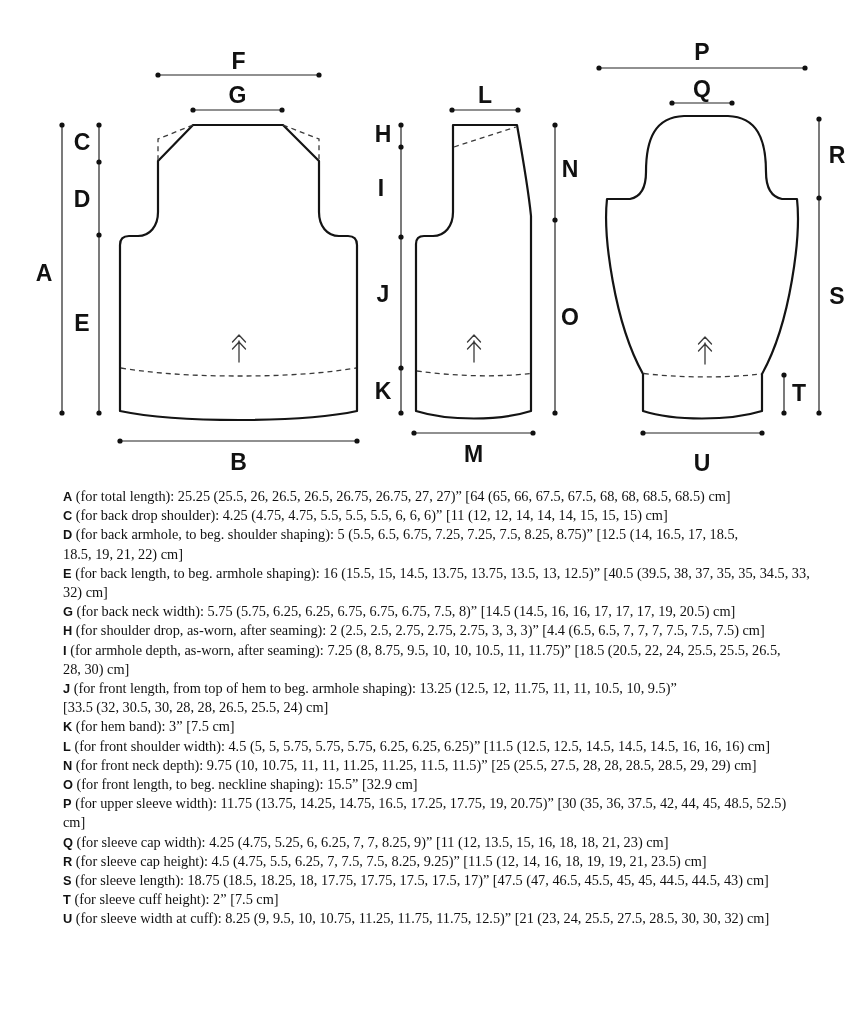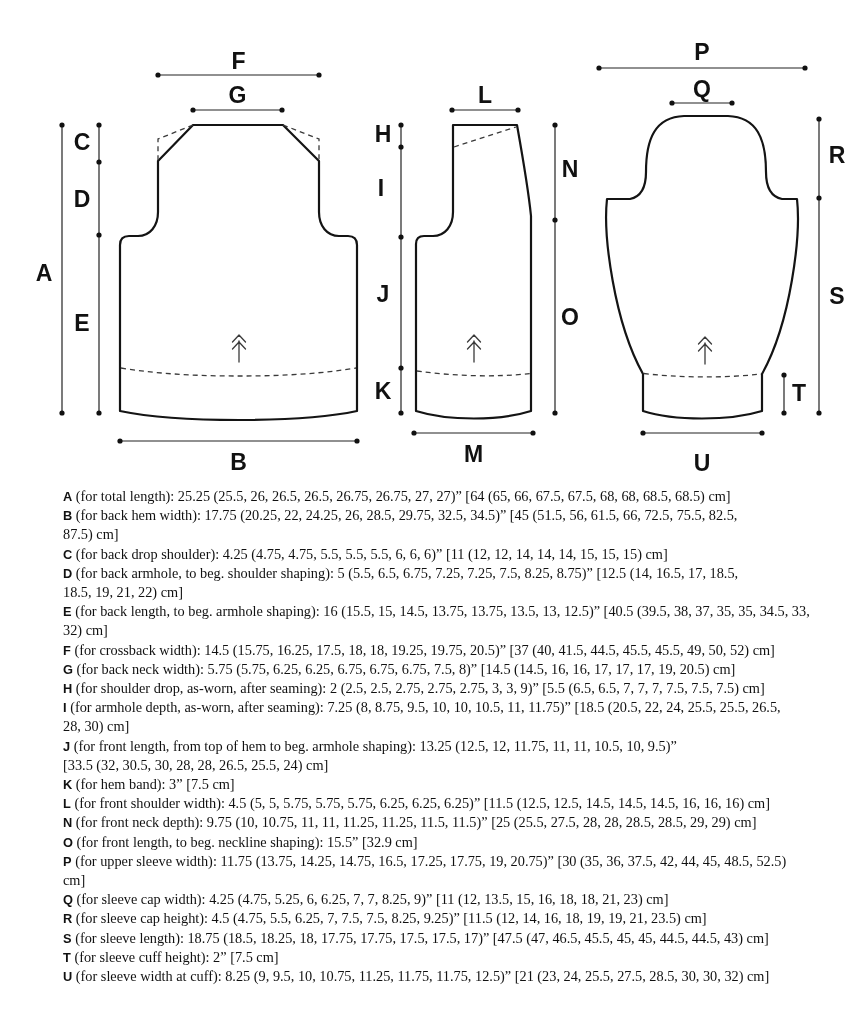--- a/index.html
+++ b/index.html
@@ -174,30 +174,27 @@
         <line class="dim" x1="643" y1="433" x2="762" y2="433"></line>
         <circle class="dot" cx="643" cy="433" r="2.6"></circle>
           <circle class="dot" cx="762" cy="433" r="2.6"></circle>
         <text class="lbl" x="702" y="471">U</text>
       </g>
     </g>
   </svg>
 
   <div class="measurements">
     <div class="mrow"><b class="ml">A</b> <span class="mt">(for total length): 25.25 (25.5, 26, 26.5, 26.5, 26.75, 26.75, 27, 27)” [64 (65, 66, 67.5, 67.5, 68, 68, 68.5, 68.5) cm]</span></div>
-    <div class="mrow"><b class="ml">B</b> <span class="mt">(for back hem width): 17.75 (20.25, 22, 24.25, 26, 28.5, 29.75, 32.5, 34.5)” [45 (51.5, 56, 61.5, 66, 72.5, 75.5, 82.5,
-87.5) cm]</span></div>
     <div class="mrow"><b class="ml">C</b> <span class="mt">(for back drop shoulder): 4.25 (4.75, 4.75, 5.5, 5.5, 5.5, 6, 6, 6)” [11 (12, 12, 14, 14, 14, 15, 15, 15) cm]</span></div>
     <div class="mrow"><b class="ml">D</b> <span class="mt">(for back armhole, to beg. shoulder shaping): 5 (5.5, 6.5, 6.75, 7.25, 7.25, 7.5, 8.25, 8.75)” [12.5 (14, 16.5, 17, 18.5,
 18.5, 19, 21, 22) cm]</span></div>
     <div class="mrow"><b class="ml">E</b> <span class="mt">(for back length, to beg. armhole shaping): 16 (15.5, 15, 14.5, 13.75, 13.75, 13.5, 13, 12.5)” [40.5 (39.5, 38, 37, 35, 35, 34.5, 33,
 32) cm]</span></div>
-    <div class="mrow"><b class="ml">F</b> <span class="mt">(for crossback width): 14.5 (15.75, 16.25, 17.5, 18, 18, 19.25, 19.75, 20.5)” [37 (40, 41.5, 44.5, 45.5, 45.5, 49, 50, 52) cm]</span></div>
     <div class="mrow"><b class="ml">G</b> <span class="mt">(for back neck width): 5.75 (5.75, 6.25, 6.25, 6.75, 6.75, 6.75, 7.5, 8)” [14.5 (14.5, 16, 16, 17, 17, 17, 19, 20.5) cm]</span></div>
-    <div class="mrow"><b class="ml">H</b> <span class="mt">(for shoulder drop, as-worn, after seaming): 2 (2.5, 2.5, 2.75, 2.75, 2.75, 3, 3, 9)” [5.5 (6.5, 6.5, 7, 7, 7, 7.5, 7.5, 7.5) cm]</span></div>
+    <div class="mrow"><b class="ml">H</b> <span class="mt">(for shoulder drop, as-worn, after seaming): 2 (2.5, 2.5, 2.75, 2.75, 2.75, 3, 3, 3)” [4.4 (6.5, 6.5, 7, 7, 7, 7.5, 7.5, 7.5) cm]</span></div>
     <div class="mrow"><b class="ml">I</b> <span class="mt">(for armhole depth, as-worn, after seaming): 7.25 (8, 8.75, 9.5, 10, 10, 10.5, 11, 11.75)” [18.5 (20.5, 22, 24, 25.5, 25.5, 26.5,
 28, 30) cm]</span></div>
     <div class="mrow"><b class="ml">J</b> <span class="mt">(for front length, from top of hem to beg. armhole shaping): 13.25 (12.5, 12, 11.75, 11, 11, 10.5, 10, 9.5)”
 [33.5 (32, 30.5, 30, 28, 28, 26.5, 25.5, 24) cm]</span></div>
     <div class="mrow"><b class="ml">K</b> <span class="mt">(for hem band): 3” [7.5 cm]</span></div>
     <div class="mrow"><b class="ml">L</b> <span class="mt">(for front shoulder width): 4.5 (5, 5, 5.75, 5.75, 5.75, 6.25, 6.25, 6.25)” [11.5 (12.5, 12.5, 14.5, 14.5, 14.5, 16, 16, 16) cm]</span></div>
     <div class="mrow"><b class="ml">N</b> <span class="mt">(for front neck depth): 9.75 (10, 10.75, 11, 11, 11.25, 11.25, 11.5, 11.5)” [25 (25.5, 27.5, 28, 28, 28.5, 28.5, 29, 29) cm]</span></div>
     <div class="mrow"><b class="ml">O</b> <span class="mt">(for front length, to beg. neckline shaping): 15.5” [32.9 cm]</span></div>
     <div class="mrow"><b class="ml">P</b> <span class="mt">(for upper sleeve width): 11.75 (13.75, 14.25, 14.75, 16.5, 17.25, 17.75, 19, 20.75)” [30 (35, 36, 37.5, 42, 44, 45, 48.5, 52.5)
 cm]</span></div>

